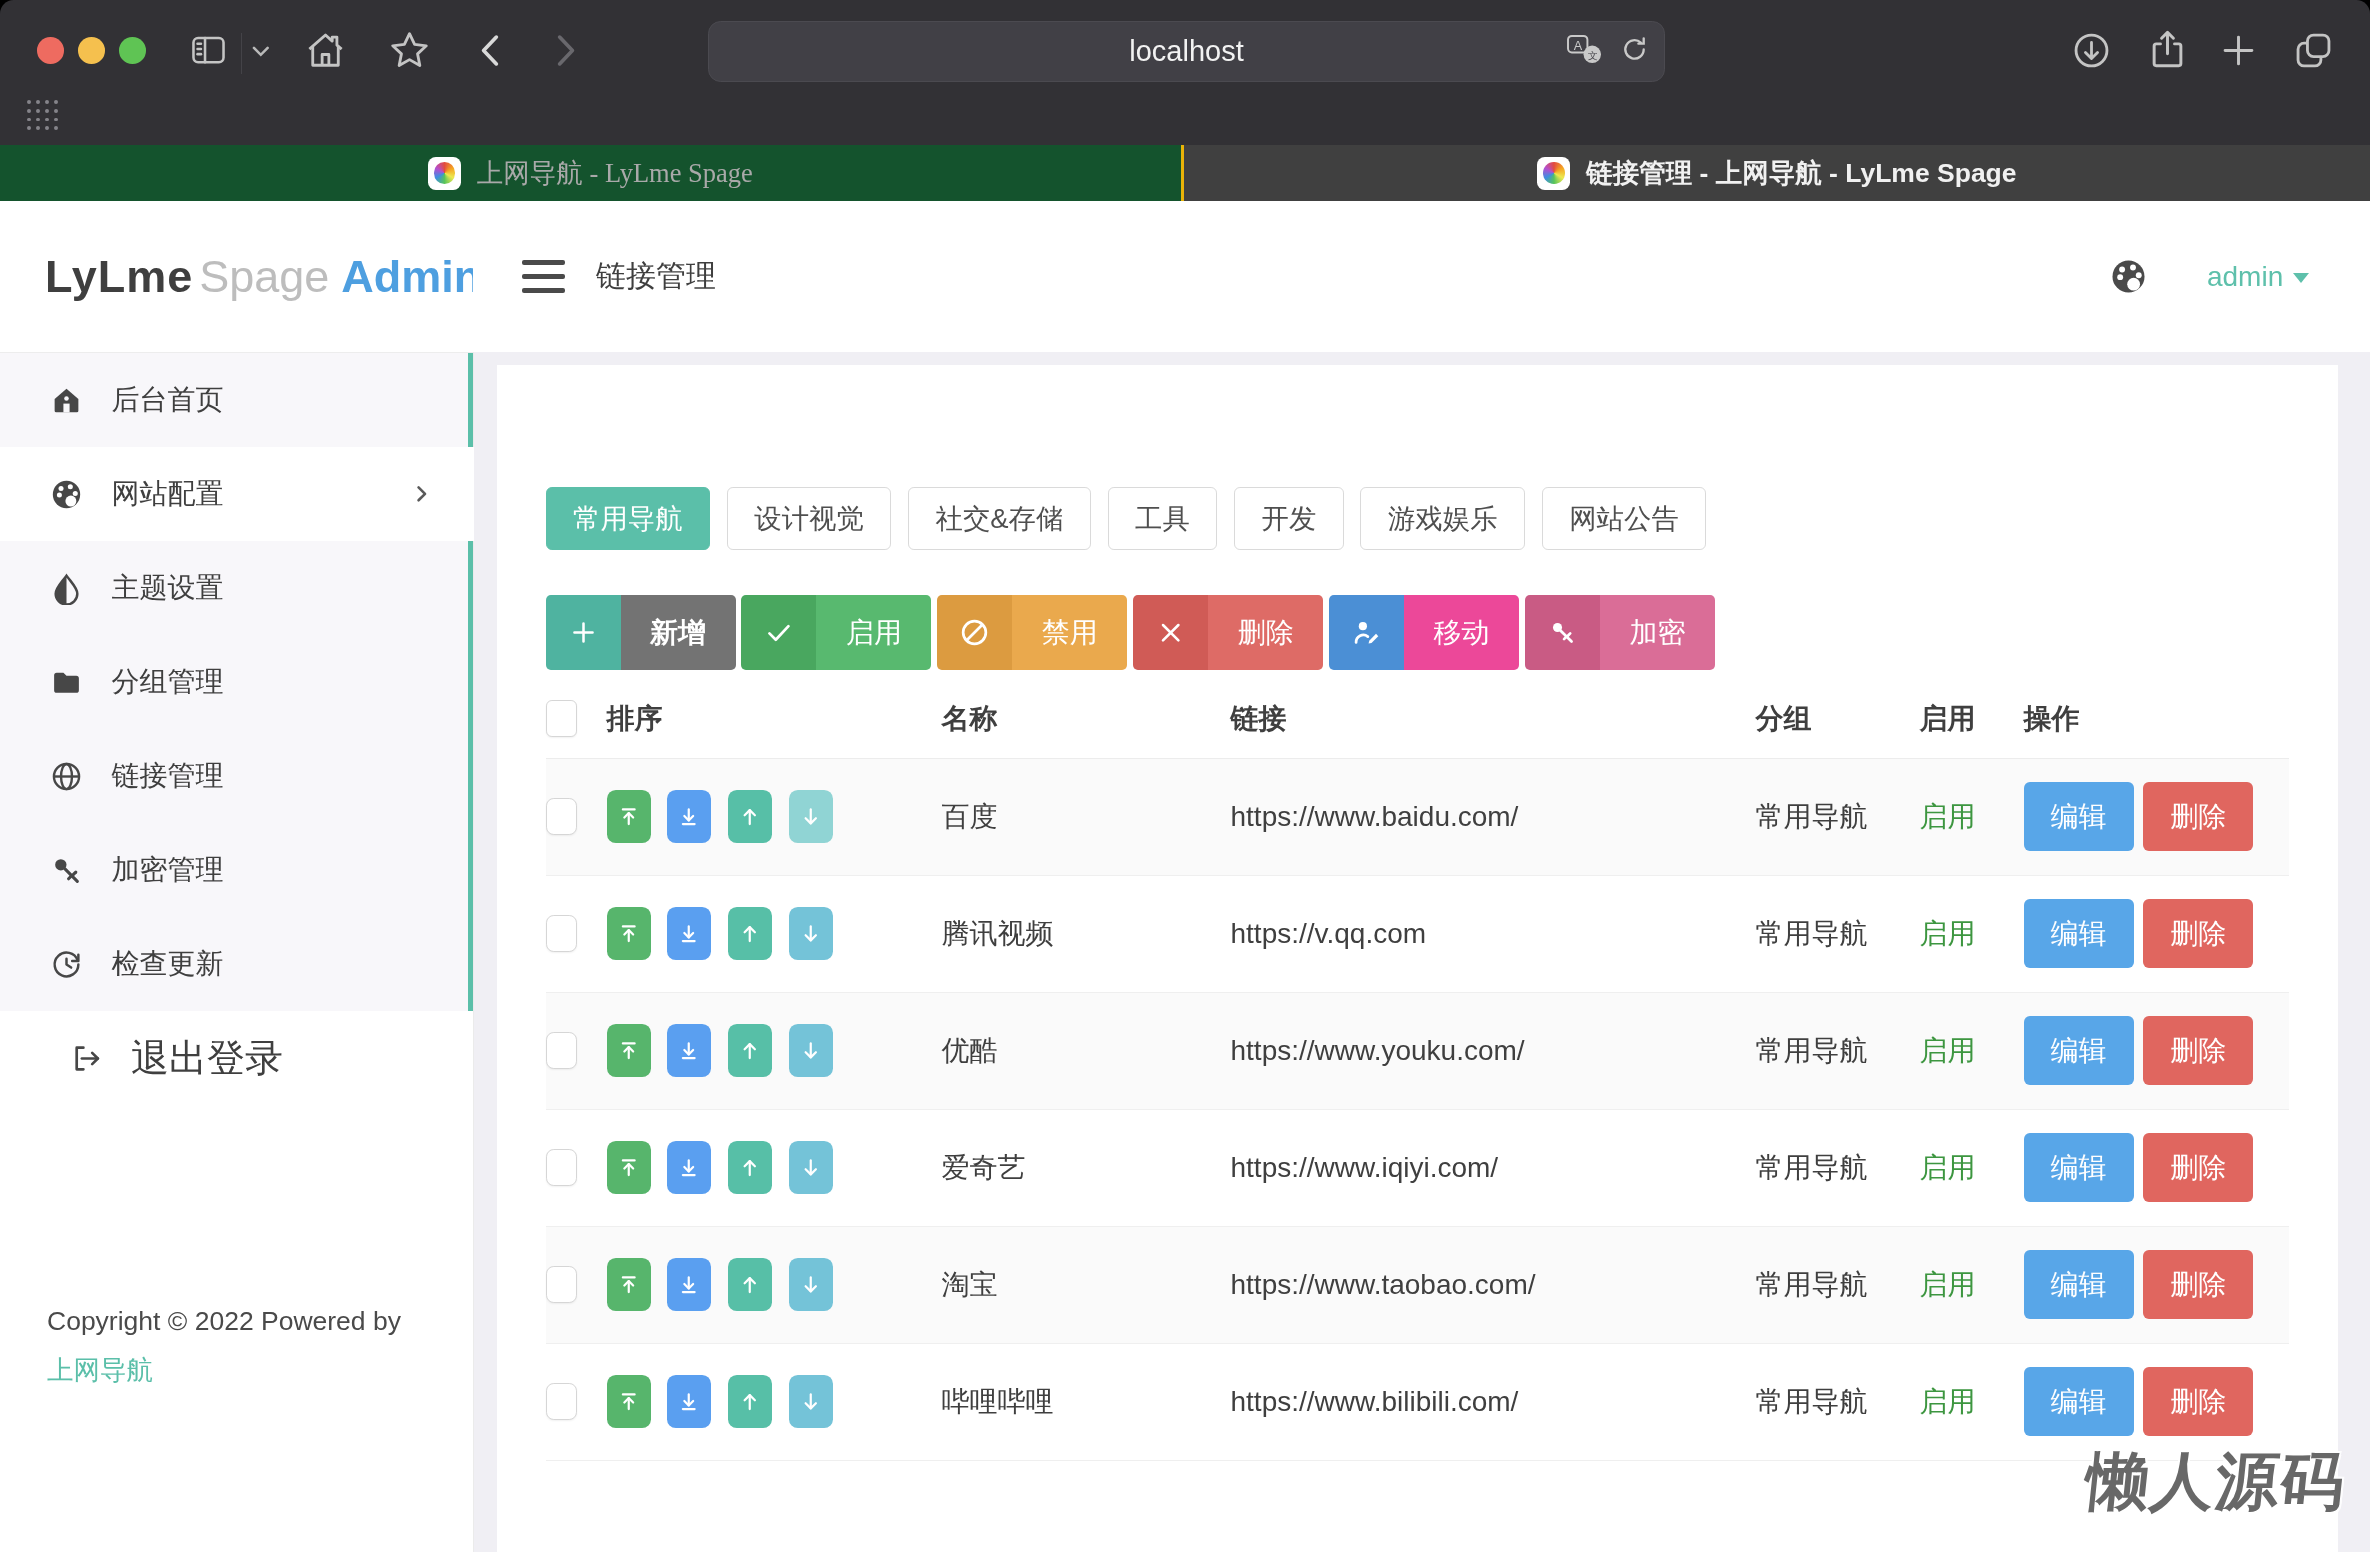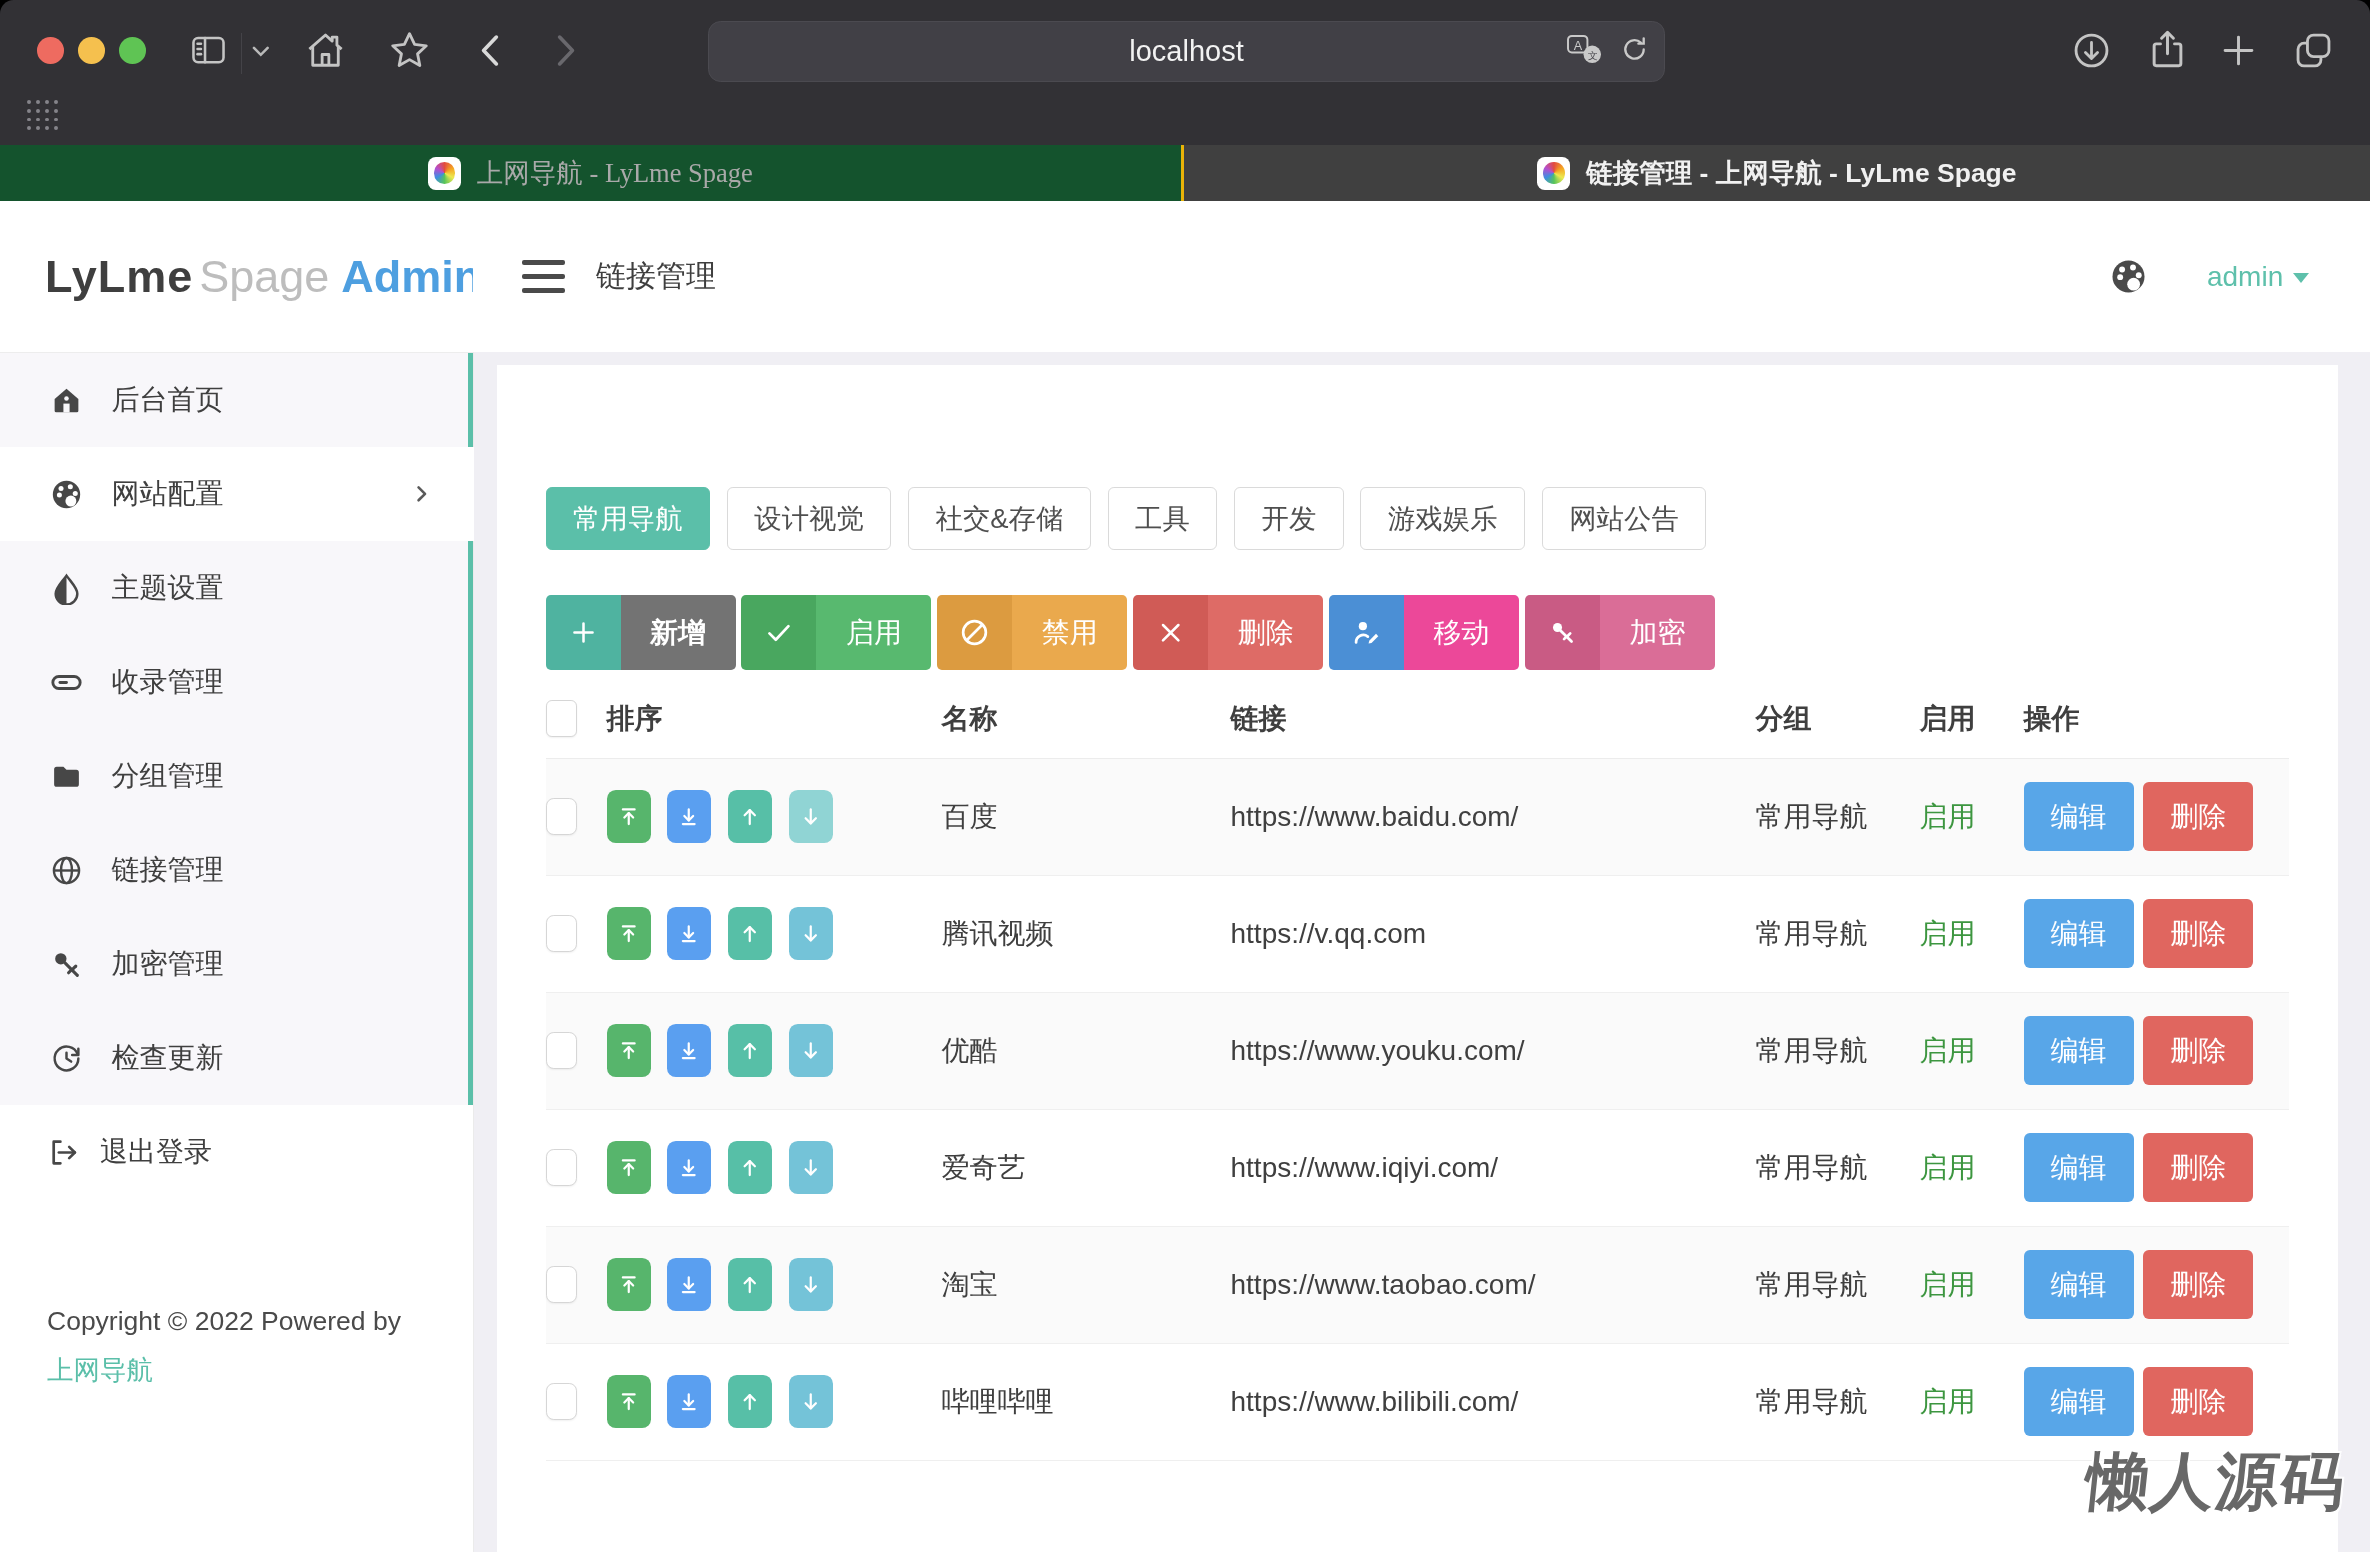--- a/index.html
+++ b/index.html
@@ -51,21 +51,21 @@
   .sidebar{width:473px;background:#fff;flex-shrink:0;position:relative;box-shadow:1px 0 0 #ebebeb;}
   .logo{height:151px;display:flex;align-items:center;padding-left:45px;font-size:45px;border-bottom:1px solid #ededed;}
   .logo .l1{color:#3f3f3f;font-weight:700;letter-spacing:1px;}
   .logo .l2{color:#bdbdbd;margin-left:5.9px;}
   .logo .l3{color:#4e9fe0;font-weight:700;margin-left:11.8px;}
   .menu{background:#f8f7fa;border-right:5.9px solid #5bbfa9;}
   .menu-item{height:94px;display:flex;align-items:center;padding-left:49px;gap:27.4px;font-size:28px;color:#3f3f3f;cursor:pointer;}
   .menu-item .mi{width:35px;height:35px;color:#474747;flex-shrink:0;display:flex;align-items:center;justify-content:center;}
   .menu-item.hovered{background:#fff;margin-right:-5.9px;}
   .menu-item .chev{margin-left:auto;margin-right:41px;color:#5a5a5a;display:flex;}
-  .logout-row{height:94px;display:flex;align-items:center;padding-left:46px;gap:19px;font-size:28px;color:#3f3f3f;background:#fff;cursor:pointer;}
+  .logout-row{height:94px;display:flex;align-items:center;padding-left:69px;gap:27px;font-size:38px;color:#3f3f3f;background:#fff;cursor:pointer;}
   .logout-row .mi{width:35px;height:35px;color:#474747;display:flex;align-items:center;justify-content:center;}
   .copyright{position:absolute;left:47px;top:1096px;font-size:26.5px;color:#4a4a4a;line-height:1.85;}
   .copyright a{color:#5bbfa9;text-decoration:none;}
 
   
   .main{flex:1;position:relative;}
   .main-header{height:151px;background:#fff;display:flex;align-items:center;padding:0 61px 0 49px;}
   .hamburger{display:flex;flex-direction:column;gap:8.8px;cursor:pointer;}
   .hamburger i{display:block;width:43px;height:4.9px;background:#4a4a4a;border-radius:2px;}
   .page-title{font-size:30px;color:#3f3f3f;margin-left:31px;}
@@ -301,29 +301,20 @@
                     <rect x="0" y="0" width="16" height="32"></rect>
                   </clipPath>
                 </defs>
                 <path d="M16 3.5 C21 10.5 26.5 15.5 26.5 21 a10.5 10.5 0 0 1 -21 0 C5.5 15.5 11 10.5 16 3.5 Z" fill="none" stroke="currentColor" stroke-width="2.4"></path>
                 <path d="M16 3.5 C21 10.5 26.5 15.5 26.5 21 a10.5 10.5 0 0 1 -21 0 C5.5 15.5 11 10.5 16 3.5 Z" fill="currentColor" clip-path="url(#halfL)"></path>
               </svg>
           </span>
           <span>主题设置</span>
         </div>
 
-        <div class="menu-item">
-          <span class="mi">
-            <svg width="35" height="35" viewBox="0 0 32 32" fill="none" stroke="currentColor" stroke-width="2.6" stroke-linecap="round">
-                <rect x="3.5" y="10.5" width="25" height="11" rx="5.5"></rect>
-                <line x1="10" y1="16" x2="16" y2="16"></line>
-              </svg>
-          </span>
-          <span>收录管理</span>
-        </div>
 
         <div class="menu-item">
           <span class="mi">
             <svg width="33" height="33" viewBox="0 0 32 32">
                 <path d="M4 9 a2.5 2.5 0 0 1 2.5 -2.5 h6.5 l3 3 h9.5 A2.5 2.5 0 0 1 28 12 v11.5 a2.5 2.5 0 0 1 -2.5 2.5 h-19 A2.5 2.5 0 0 1 4 23.5 Z" fill="currentColor"></path>
               </svg>
           </span>
           <span>分组管理</span>
         </div>
 

